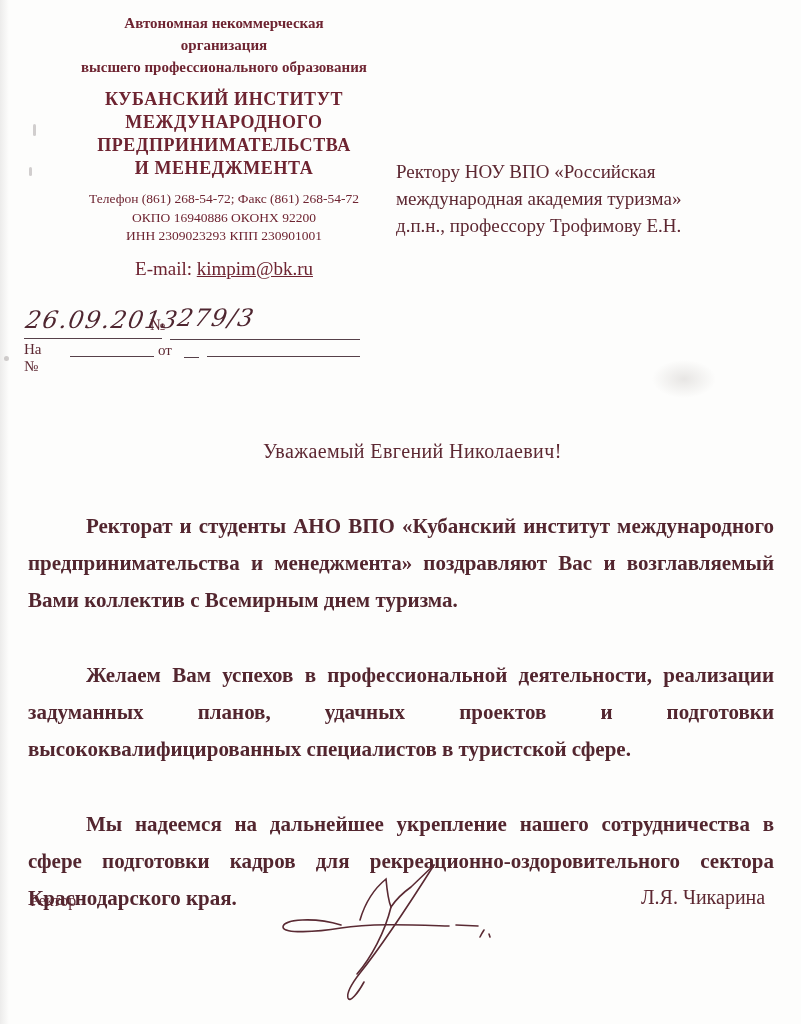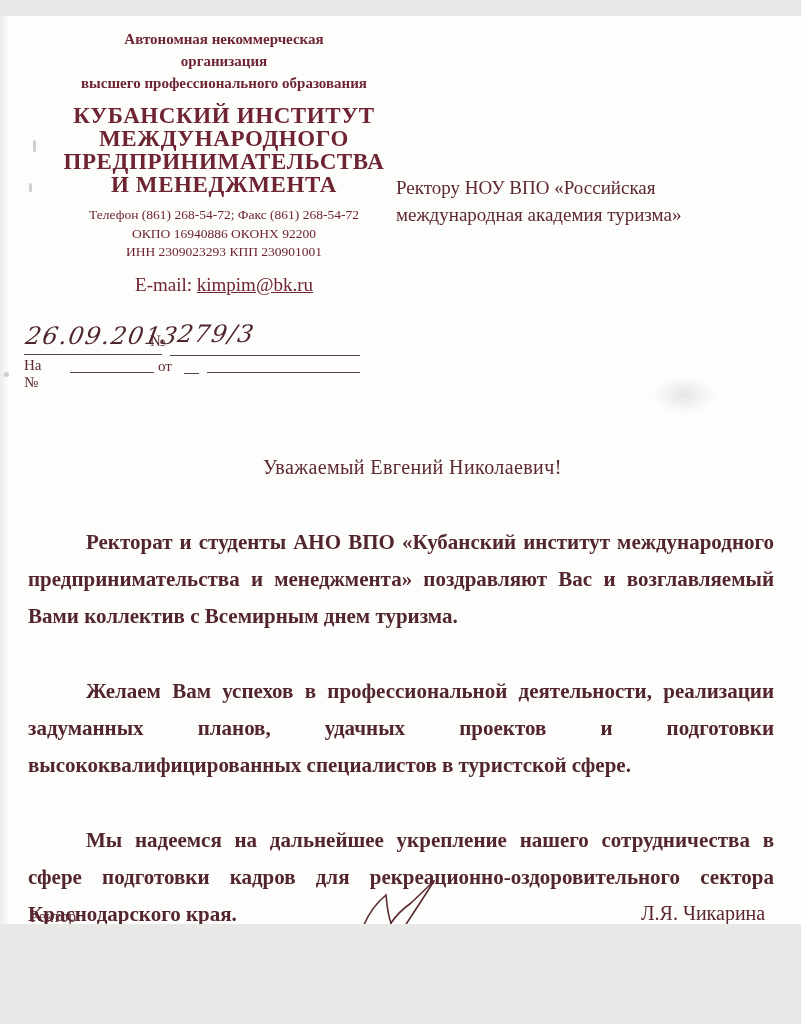--- a/index.html
+++ b/index.html
@@ -1,28 +1,28 @@
 <!DOCTYPE html>
 <html><head>
 <meta charset="utf-8">
 <style>
   html,body{margin:0;padding:0;background:#e8e8e6;}
   .page{
     position:relative;
-    width:801px;height:908px;
-    margin:16px auto;
+    width:801px;height:1024px;
+    margin:0 auto;
     background:#fdfdfc;
     overflow:hidden;
     font-family:"Liberation Serif", serif;
     color:#5d2832;
   }
   
   .lh{position:absolute;left:26px;top:12px;width:396px;text-align:center;color:#6e2431;}
   .lh-org{font-weight:bold;font-size:15px;line-height:22px;}
-  .lh-inst{margin-top:10px;font-weight:bold;font-size:23px;line-height:23px;letter-spacing:.6px;}
+  .lh-inst{margin-top:10px;font-weight:bold;font-size:18px;line-height:23px;letter-spacing:.6px;}
   .lh-addr{margin-top:10px;font-size:13.5px;line-height:18.5px;}
   .lh-mail{margin-top:13px;font-weight:normal;font-size:19px;line-height:19px;}
   .u{text-decoration:underline;}
   
   .refblock{position:absolute;left:0;top:0;}
   .hand{
     position:absolute;
     font-family:"DejaVu Serif", serif;
     font-style:italic;
     transform:skewX(-10deg);
@@ -105,20 +105,21 @@
     <span class="ref-label rl-na">На №</span>
     <div class="rule" style="left:70px;top:356px;width:84px;"></div>
     <span class="ref-label rl-ot">от</span>
     <div class="rule" style="left:184px;top:357px;width:15px;"></div>
     <div class="rule" style="left:207px;top:356px;width:153px;"></div>
   </div>
 
   <div class="addressee">
     <div>Ректору НОУ ВПО «Российская</div>
     <div>международная академия туризма»</div>
+    <div>д.п.н., профессору Трофимову Е.Н.</div>
   </div>
 
   <div class="salutation">Уважаемый Евгений Николаевич!</div>
 
   <div class="body">
     <div class="para">
       <div class="bline first">Ректорат и студенты АНО ВПО «Кубанский институт международного</div>
       <div class="bline">предпринимательства и менеджмента» поздравляют Вас и возглавляемый</div>
       <div class="bline last">Вами коллектив с Всемирным днем туризма.</div>
     </div>

